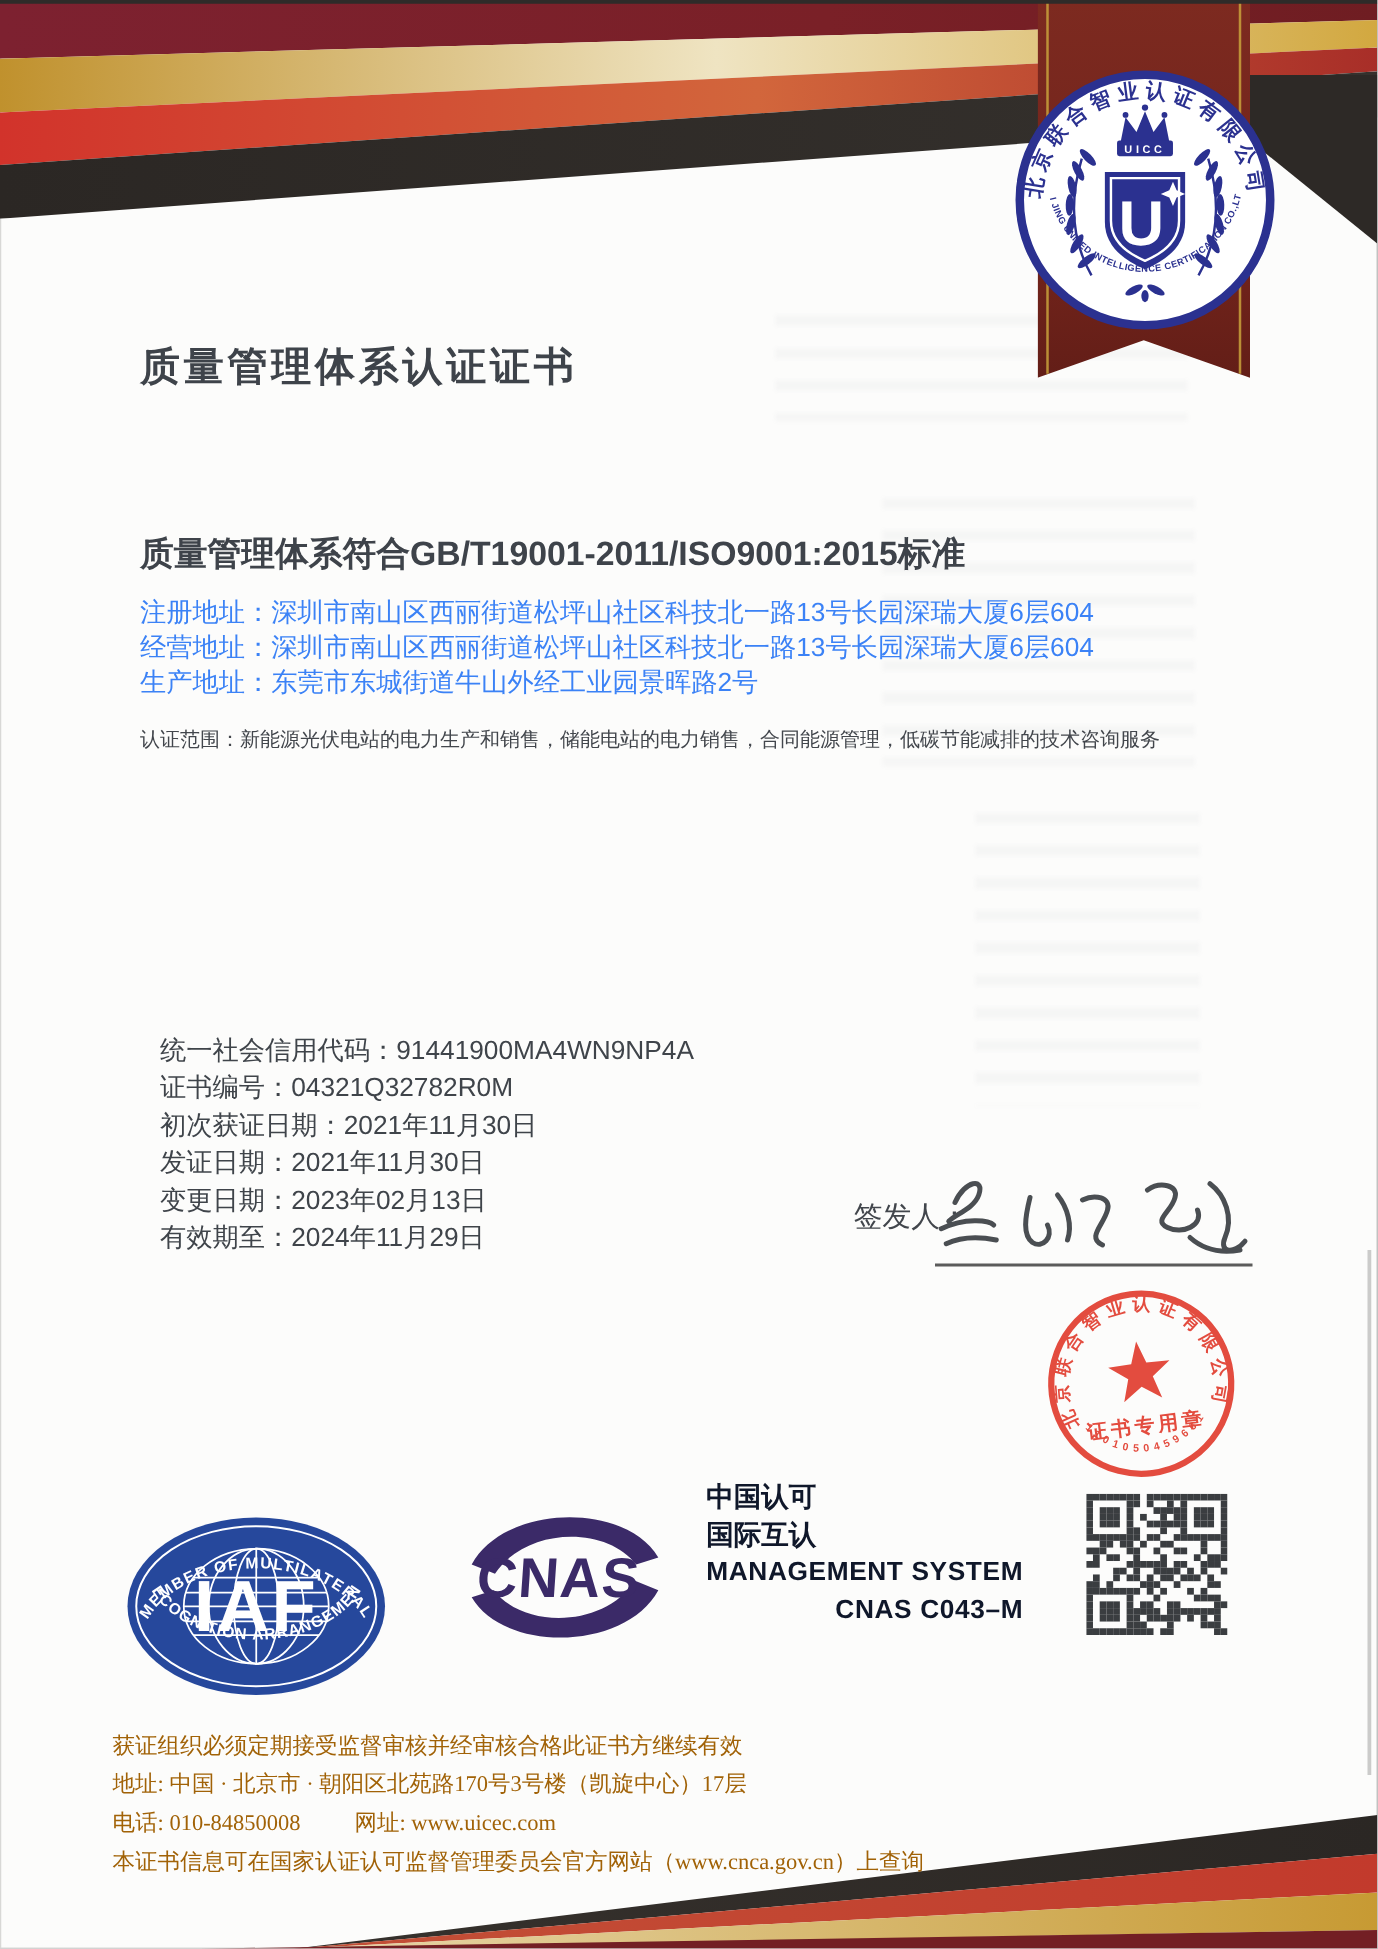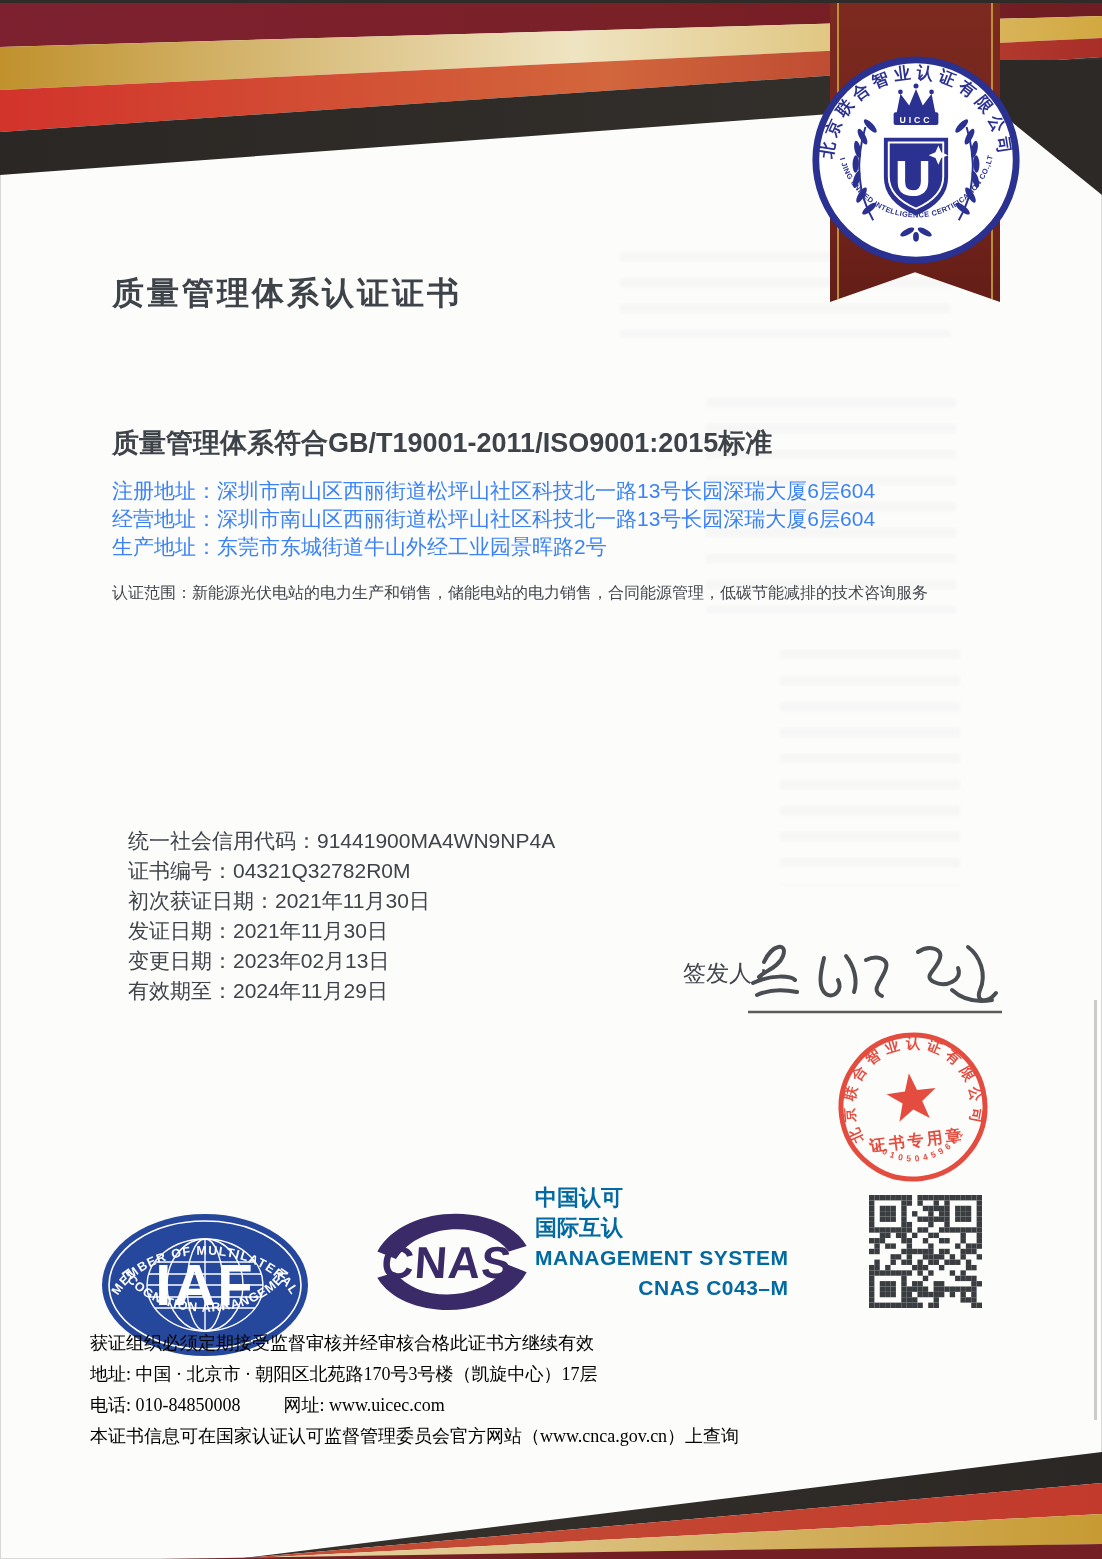--- a/index.html
+++ b/index.html
@@ -40,24 +40,24 @@
   .company{left:112px;top:380px;font-size:34px;font-weight:bold;color:#3e434a;}
   .standard{left:112px;top:425px;font-size:27px;font-weight:bold;color:#3e434a;}
   .addr{left:112px;top:477px;font-size:21px;line-height:28px;width:830px;color:#3b82f6;}
   .scope{left:112px;top:576px;font-size:16px;line-height:33px;width:900px;color:#42464c;}
   .details{left:108px;top:826px;font-size:21px;line-height:30px;color:#3f444a;margin-left:20px;}
   .issuer-label{left:683px;top:958px;font-size:23px;color:#42464c;}
   .signature{left:742px;top:930px;width:272px;height:92px;}
   
   .iaf{position:absolute;left:100px;top:1212px;width:210px;height:150px;}
   .cnas{position:absolute;left:352px;top:1190px;width:200px;height:140px;}
-  .acc-text{position:absolute;left:535px;top:1183px;font-size:22px;font-weight:bold;line-height:30px;color:#0369a1;}
+  .acc-text{position:absolute;left:565px;top:1183px;font-size:22px;font-weight:bold;line-height:30px;color:#0f172a;}
   .acc-text .en{font-size:21px;letter-spacing:.5px;text-align:right;}
   
-  .footer{position:absolute;left:90px;top:1328px;font-family:"Liberation Serif","DejaVu Serif",serif;font-size:18px;line-height:31px;color:#000000;width:720px;}
+  .footer{position:absolute;left:90px;top:1381px;font-family:"Liberation Serif","DejaVu Serif",serif;font-size:18px;line-height:31px;color:#a16207;width:720px;}
   
   .edge-top{position:absolute;left:0;top:0;width:1102px;height:3px;background:#2e2b29;}
   .edge-right{position:absolute;right:5px;top:1000px;width:3px;height:420px;background:#a3a3a3;opacity:.55;}
   .ghost{position:absolute;filter:blur(1.5px);opacity:.5;
     background:repeating-linear-gradient(180deg,rgba(130,136,146,.10) 0 9px,transparent 9px 26px);}
   .sr{position:absolute;width:1px;height:1px;overflow:hidden;clip-path:inset(50%);}
   svg text{font-family:"Liberation Sans","DejaVu Sans",sans-serif;}
 </style>
 </head>
 <body>

